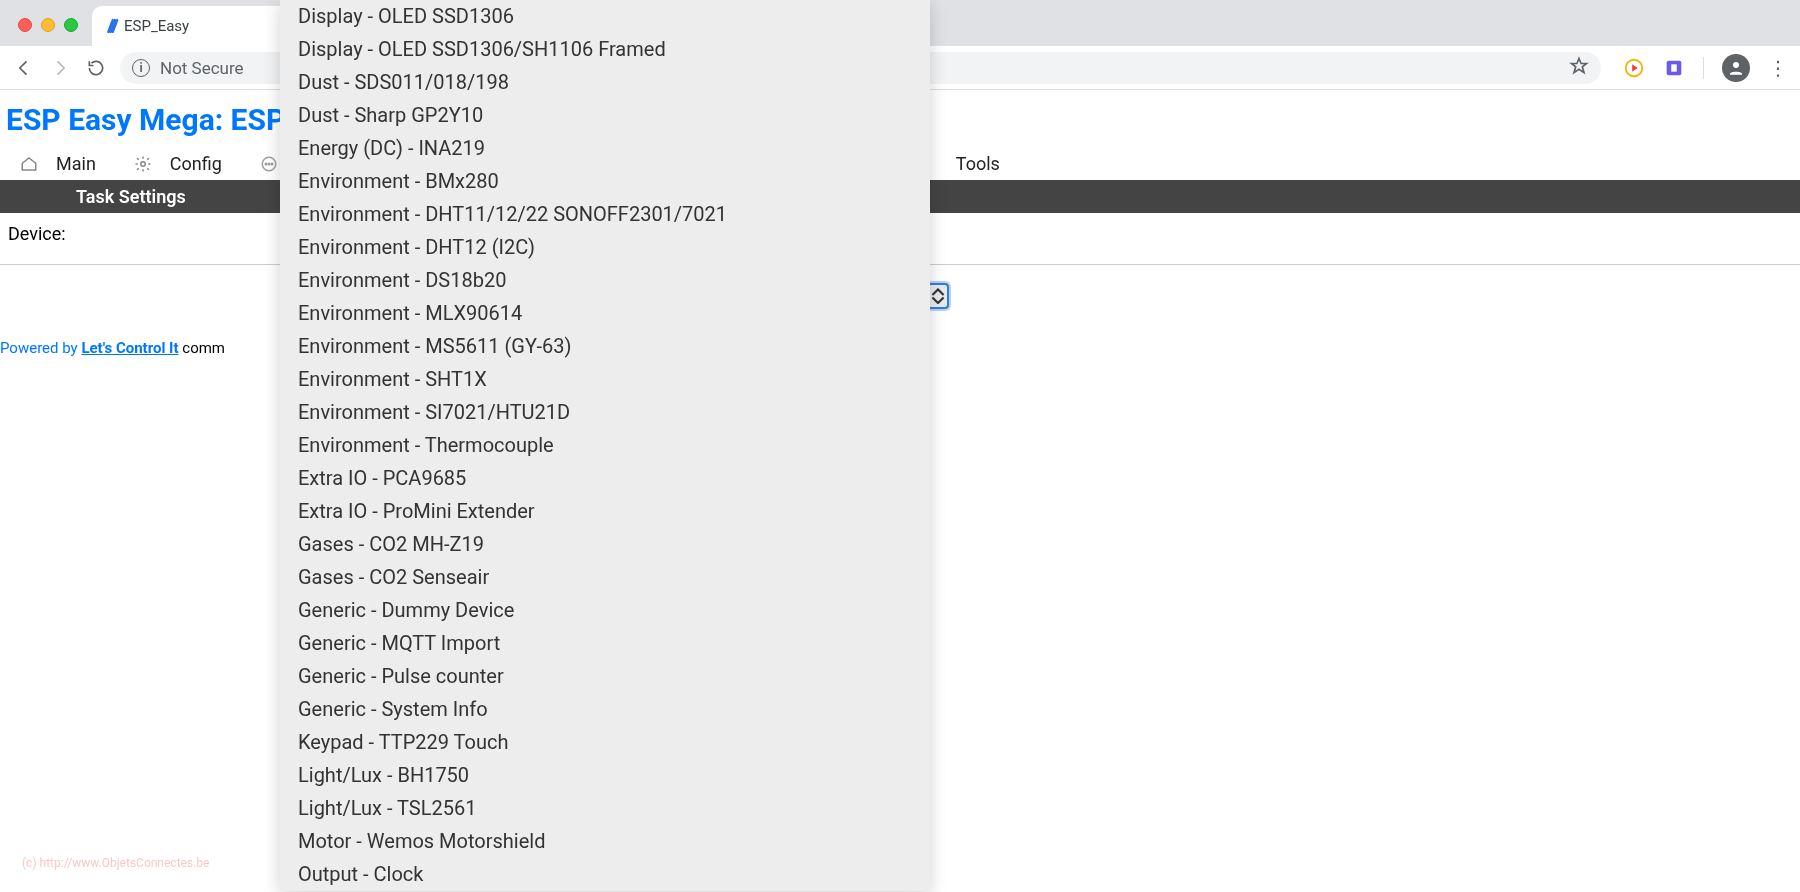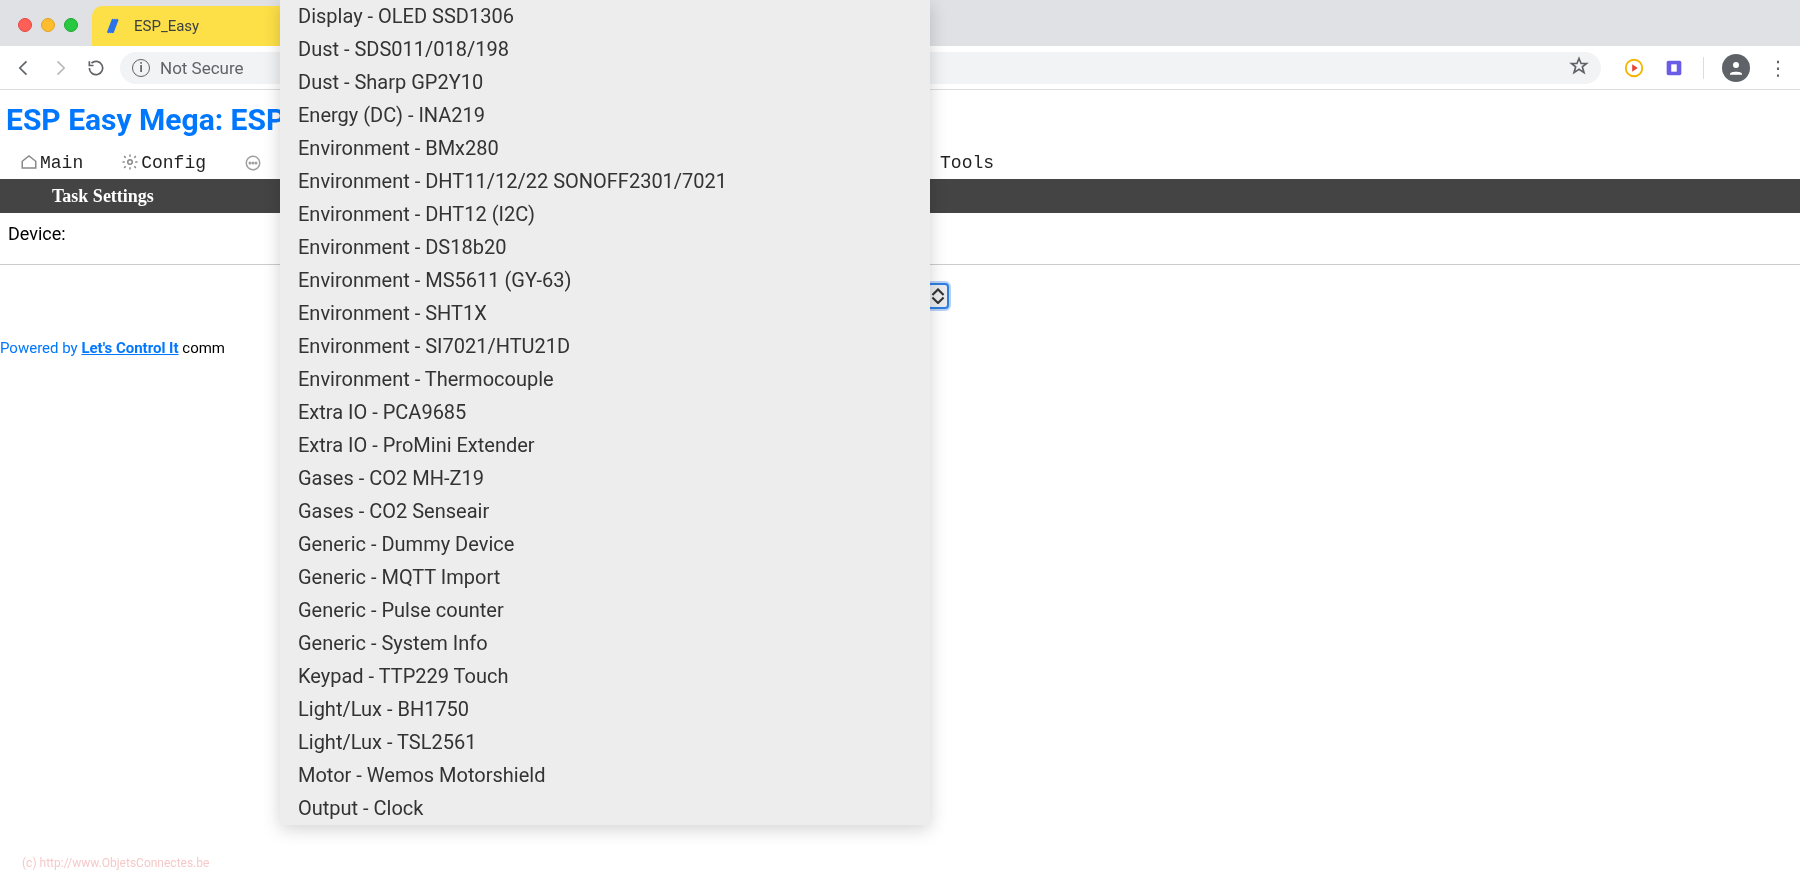--- a/index.html
+++ b/index.html
@@ -28,29 +28,29 @@
     margin-left: 6px;
     margin-bottom: 14px;
   }
   .traffic-dot { width: 14px; height: 14px; border-radius: 50%; }
   .dot-red    { background: #ff5f57; border: 1px solid #e14942; }
   .dot-yellow { background: #febc2e; border: 1px solid #e1a325; }
   .dot-green  { background: #28c840; border: 1px solid #20a532; }
 
   .tab {
     margin-left: 14px;
-    background: #fde047;
+    background: #ffffff;
     border-top-left-radius: 10px;
     border-top-right-radius: 10px;
     height: 40px;
     min-width: 240px;
     display: flex;
     align-items: center;
     padding: 0 14px;
-    gap: 10px;
+    gap: 0;
     font-size: 15px;
     color: #3c4043;
   }
   .tab .favicon {
     width: 18px; height: 18px;
     color: #2a73e8;
   }
   .tab .favicon svg { width: 100%; height: 100%; display: block; }
 
   .toolbar {
@@ -104,38 +104,37 @@
   }
   .page-tabs {
     display: flex;
     align-items: center;
     gap: 38px;
     padding: 10px 6px 6px 20px;
     font-size: 18px;
     color: #222;
   }
   .page-tabs .tabitem {
-    display: flex; gap: 2px; font-family: Liberation Mono, monospace;
+    display: flex; align-items: center; gap: 18px;
   }
   .page-tabs .tabitem .ticon { width: 18px; height: 18px; color: #888; display:flex; align-items:center; justify-content:center; }
   .page-tabs .tabitem .ticon svg{ width:100%; height:100%; }
 
   .section-header {
     background: #444;
     color: #fff;
     font-weight: 600;
     font-size: 18px;
     padding: 6px 0;
     text-align: left;
     width: 100%;
   }
   .section-header .sh-text {
     display:inline-block;
-    padding-left: 52px;
-    font-family: Liberation Serif, serif;
+    padding-left: 76px;
   }
 
   .row {
     display: flex;
     align-items: center;
     padding: 10px 0 20px 0;
     border-bottom: 1px solid #ccc;
     font-size: 18px;
   }
   .row .label { padding-left: 8px; color: #000; width: 245px; }
@@ -329,27 +328,29 @@
   <svg viewBox="0 0 10 6">
       <path d="M1 5 L5 1 L9 5" fill="none" stroke="currentColor" stroke-width="1.5"></path>
     </svg>
   <svg viewBox="0 0 10 6">
       <path d="M1 1 L5 5 L9 1" fill="none" stroke="currentColor" stroke-width="1.5"></path>
     </svg>
 </div>
 
 <div class="dropdown" id="device-dropdown">
     <div class="option">Display - OLED SSD1306</div>
+    <div class="option">Display - OLED SSD1306/SH1106 Framed</div>
     <div class="option">Dust - SDS011/018/198</div>
     <div class="option">Dust - Sharp GP2Y10</div>
     <div class="option">Energy (DC) - INA219</div>
     <div class="option">Environment - BMx280</div>
     <div class="option">Environment - DHT11/12/22 SONOFF2301/7021</div>
     <div class="option">Environment - DHT12 (I2C)</div>
     <div class="option">Environment - DS18b20</div>
+    <div class="option">Environment - MLX90614</div>
     <div class="option">Environment - MS5611 (GY-63)</div>
     <div class="option">Environment - SHT1X</div>
     <div class="option">Environment - SI7021/HTU21D</div>
     <div class="option">Environment - Thermocouple</div>
     <div class="option">Extra IO - PCA9685</div>
     <div class="option">Extra IO - ProMini Extender</div>
     <div class="option">Gases - CO2 MH-Z19</div>
     <div class="option">Gases - CO2 Senseair</div>
     <div class="option">Generic - Dummy Device</div>
     <div class="option">Generic - MQTT Import</div>

